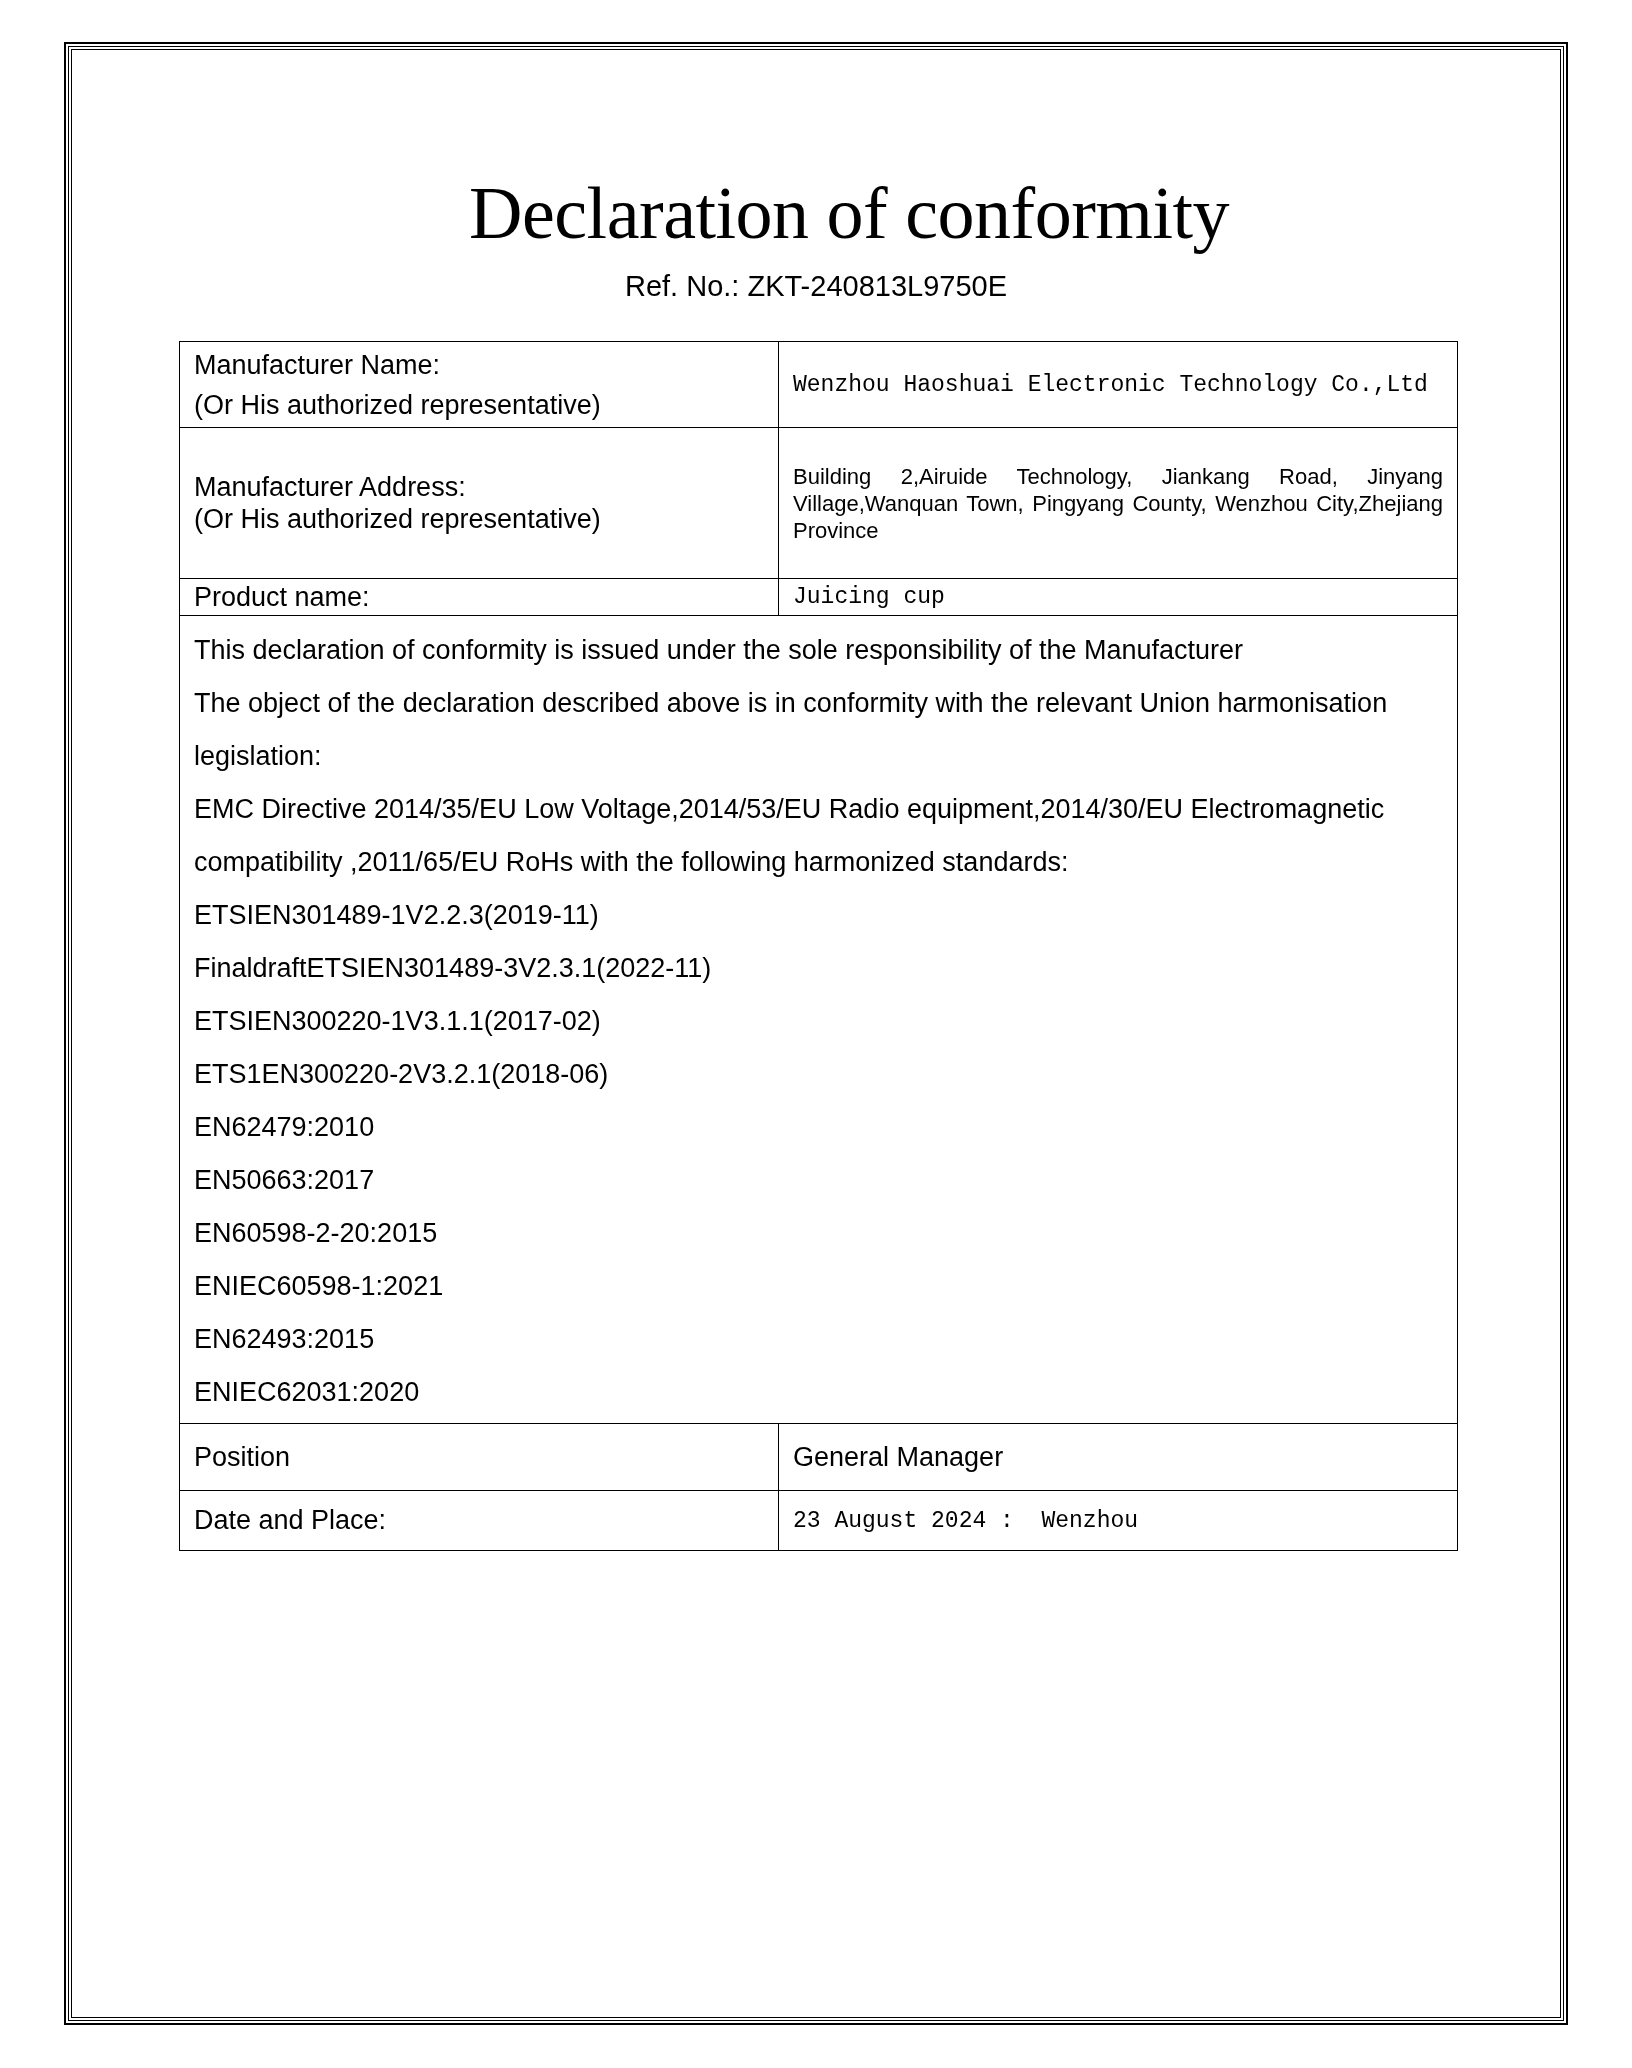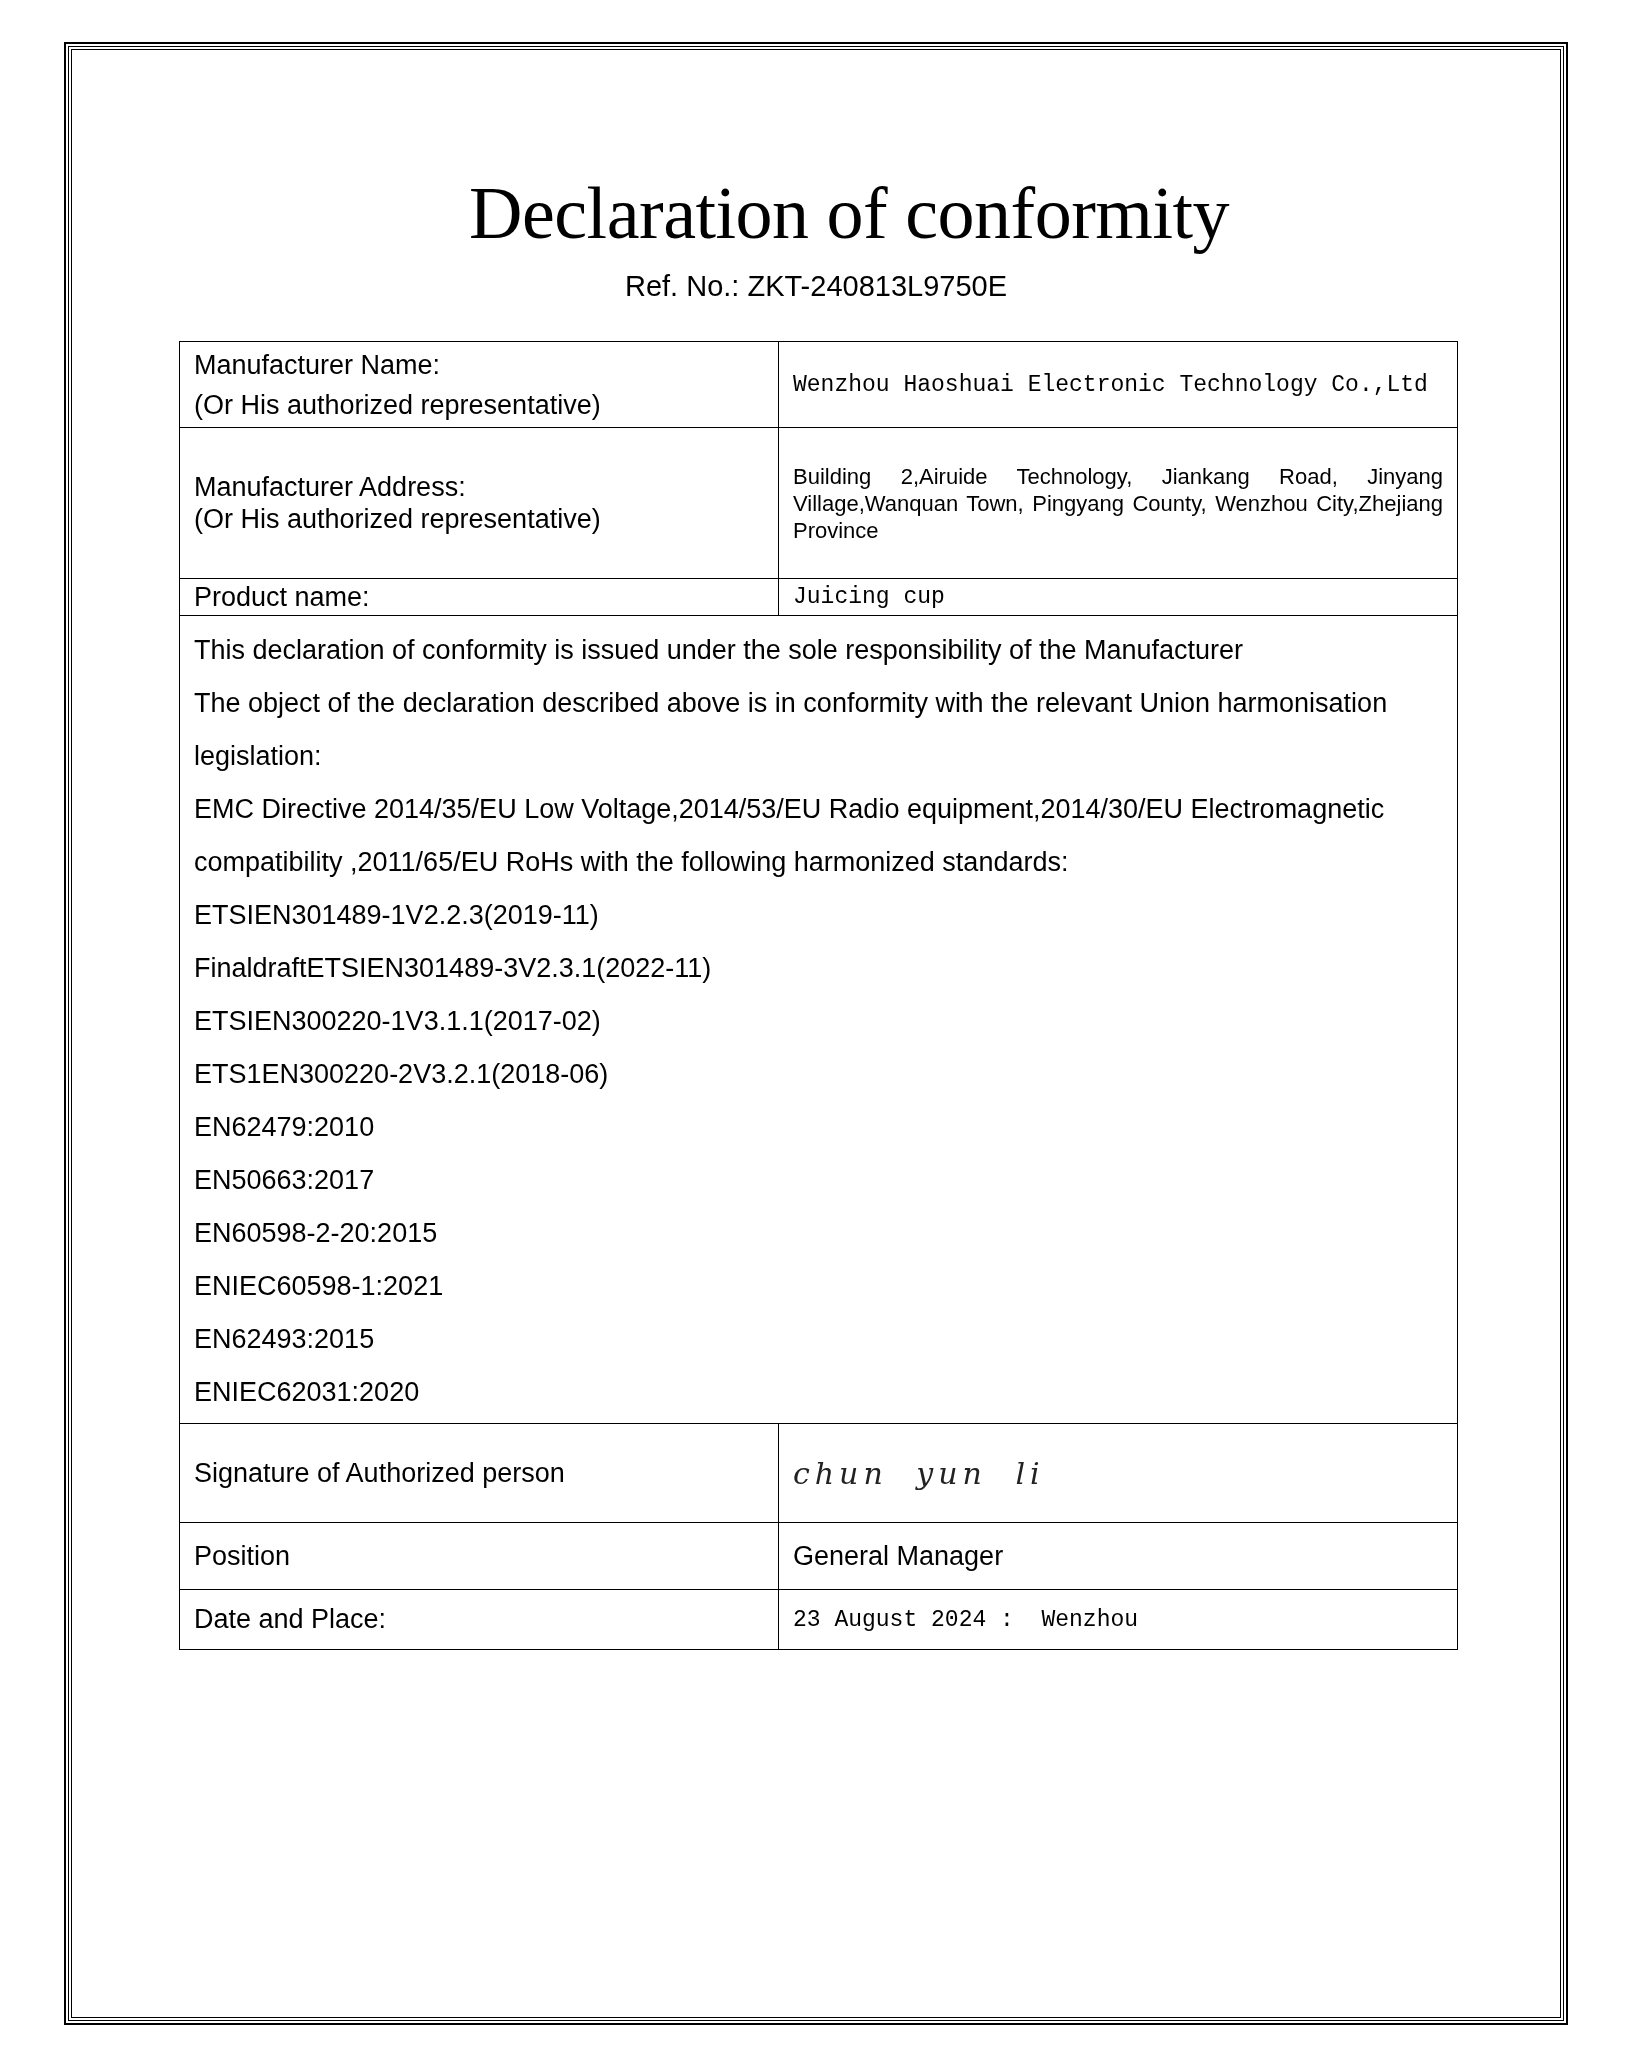--- a/index.html
+++ b/index.html
@@ -70,26 +70,20 @@
       <span class="body-line">ETSIEN300220-1V3.1.1(2017-02)</span>
       <span class="body-line">ETS1EN300220-2V3.2.1(2018-06)</span>
       <span class="body-line">EN62479:2010</span>
       <span class="body-line">EN50663:2017</span>
       <span class="body-line">EN60598-2-20:2015</span>
       <span class="body-line">ENIEC60598-1:2021</span>
       <span class="body-line">EN62493:2015</span>
       <span class="body-line">ENIEC62031:2020</span>
     </td>
   </tr>
-  <tr style="height:99px">
-    <td>Signature of Authorized person</td>
-    <td>
-      <span class="sig">chun yun li</span>
-    </td>
-  </tr>
   <tr style="height:67px">
     <td>Position</td>
     <td>General Manager</td>
   </tr>
   <tr style="height:60px">
     <td>Date and Place:</td>
     <td class="serif" style="white-space:pre">23 August 2024 :  Wenzhou</td>
   </tr>
 </tbody>
   </table>

